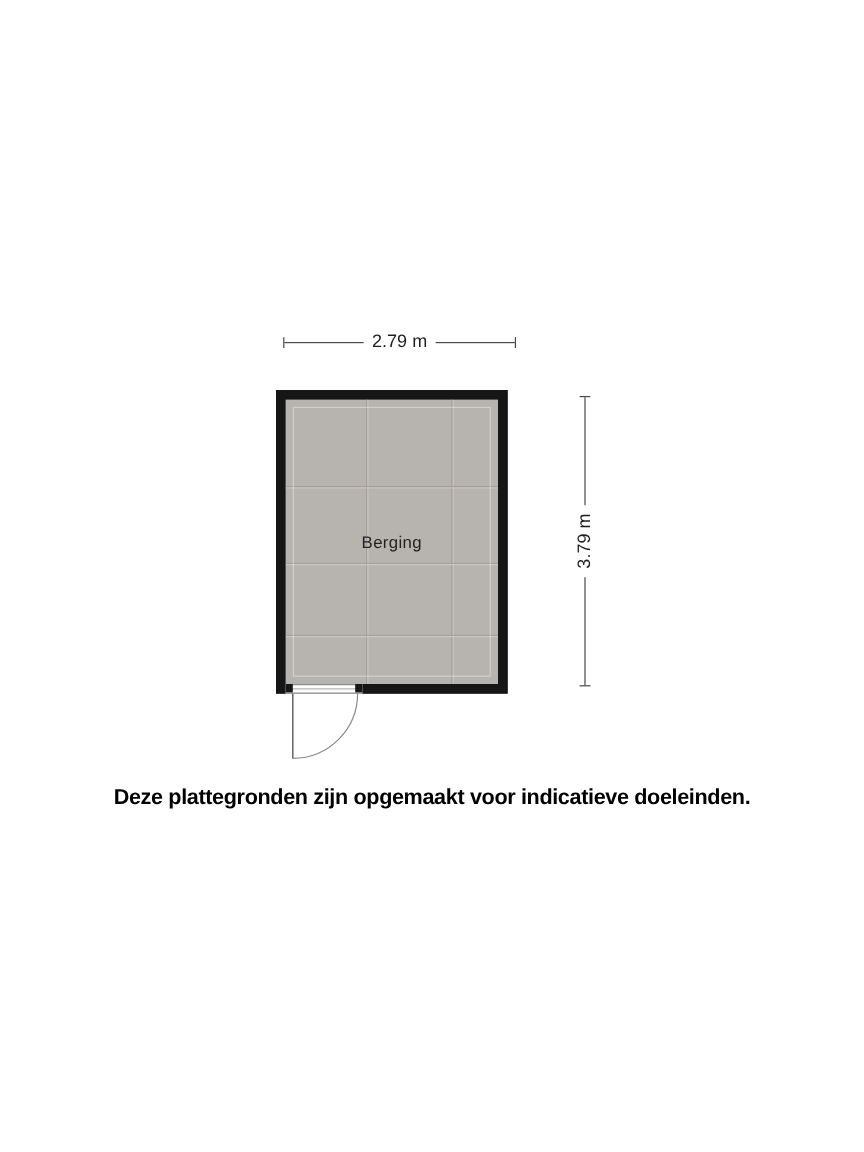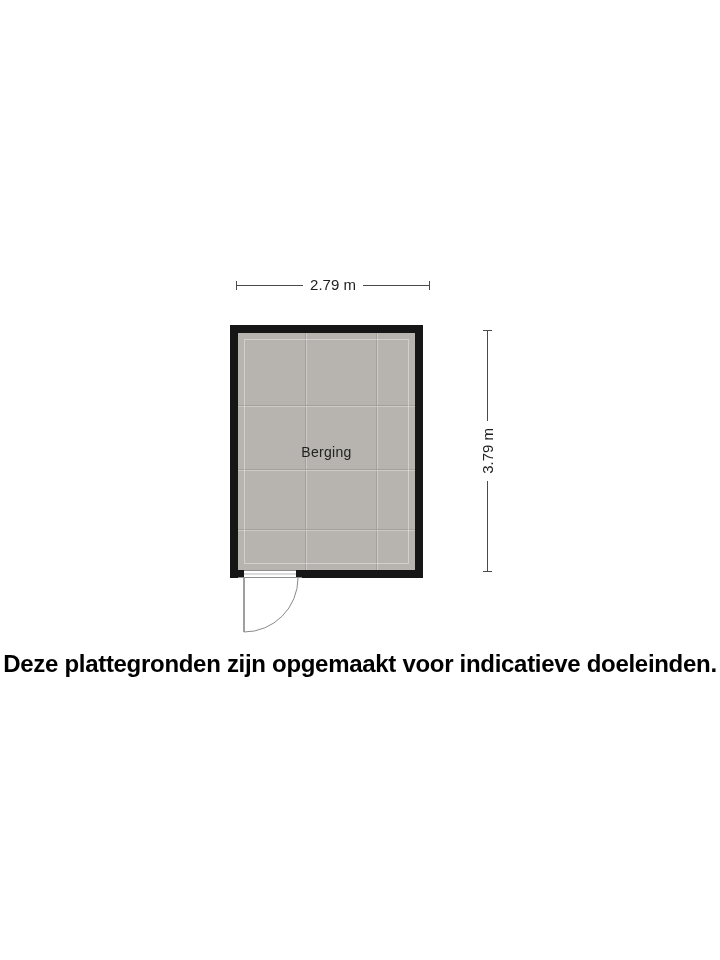--- a/index.html
+++ b/index.html
@@ -98,21 +98,21 @@
     width: 90px; height: 80px;
   }
 
   
   .disclaimer {
     position: absolute;
     left: 0; top: 650px;
     width: 720px;
     text-align: center;
     font-weight: 700;
-    font-size: 24px;
+    font-size: 18px;
     line-height: 28px;
     letter-spacing: -0.3px;
     color: var(--disclaimer_text);
   }
 </style>
 </head>
 <body>
 
 <div class="canvas">
 

